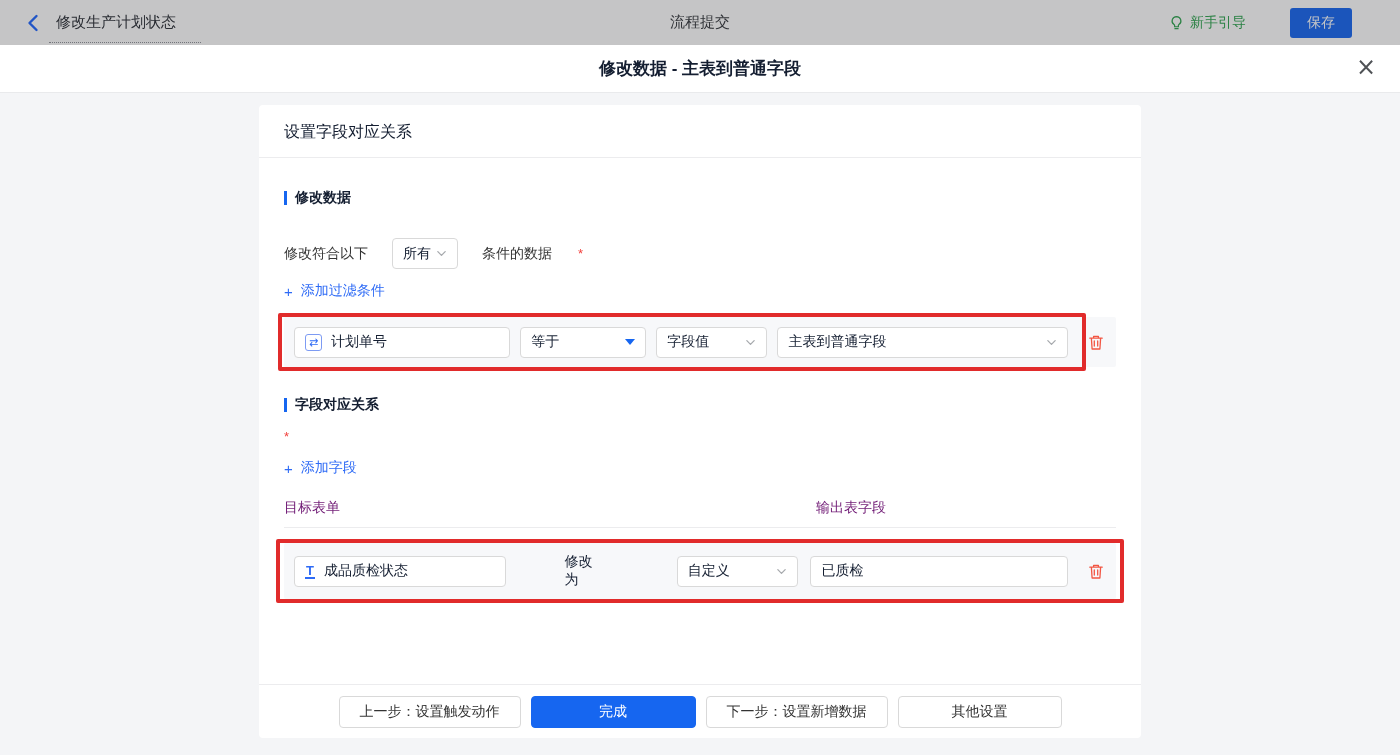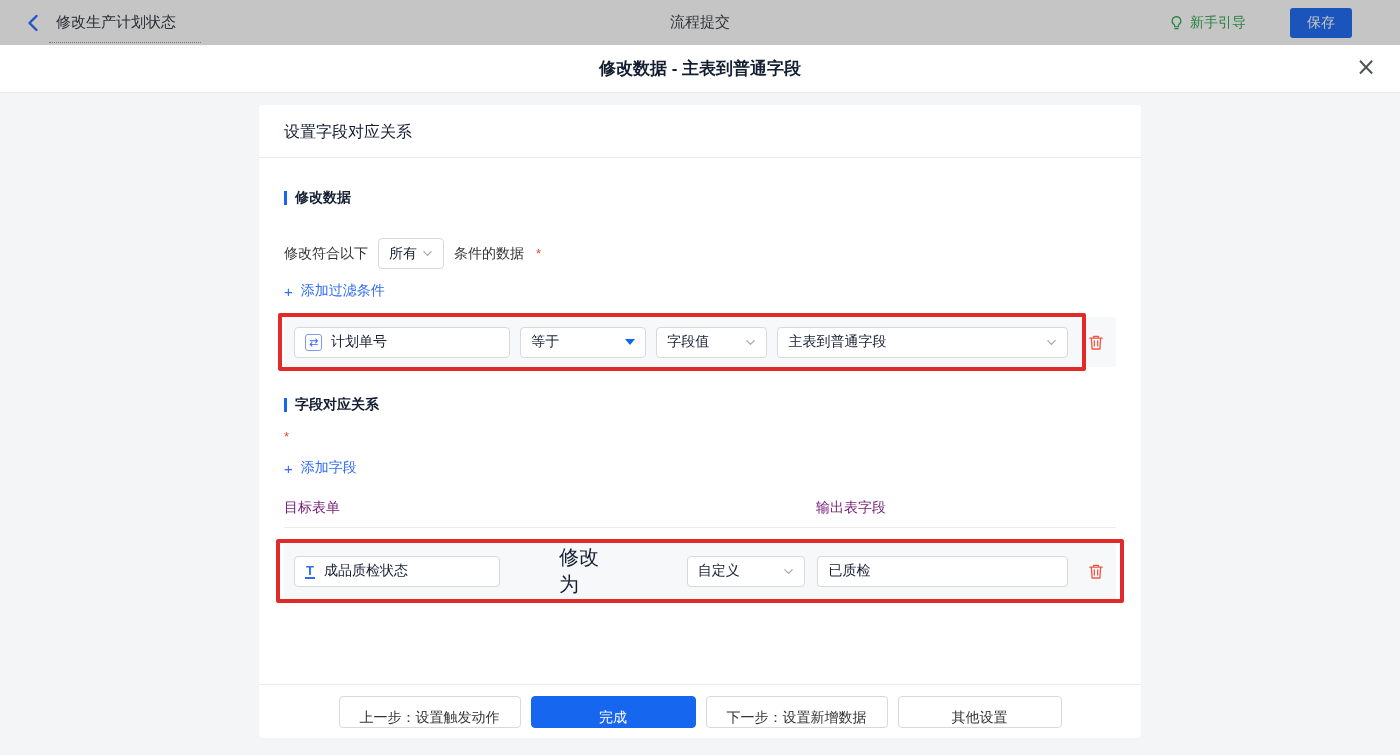--- a/index.html
+++ b/index.html
@@ -121,21 +121,21 @@
     font-weight: bold;
     color: #141e31;
   }
   .blue-bar { width: 3px; height: 14px; background: #1666f0; }
 
   .match-row {
     display: flex;
     align-items: center;
     margin-top: 31px;
     font-size: 14px;
-    gap: 10px;
+    gap: 24px;
   }
   .required { color: #f2413d; font-size: 13px; margin-left: 2px; }
 
   .select-box, .input-box {
     height: 31px;
     background: #fff;
     border: 1px solid #d9d9d9;
     border-radius: 4px;
     display: flex;
     align-items: center;
@@ -235,21 +235,21 @@
   }
   .map-cols .col-target { width: 532px; }
 
   .band-map { margin-top: 15px; height: 56px; }
 
   .w-field1 { width: 218px; }
   .w-op     { width: 127px; }
   .w-vtype  { width: 112px; }
   .w-value1 { width: 293px; }
   .w-field2 { width: 220px; }
-  .modify-label { font-size: 20px; color: #141e31; margin-left: 49px; }
+  .modify-label { font-size: 14px; color: #141e31; margin-left: 49px; }
   .w-vtype2 { width: 126px; margin-left: 62px; }
   .w-value2 { width: 268px; margin-left: 2px; cursor: text; }
 
   
   .card-footer {
     height: 54px;
     border-top: 1px solid #ececee;
     display: flex;
     align-items: center;
     justify-content: center;
@@ -257,21 +257,21 @@
   }
   .btn {
     height: 32px;
     border-radius: 4px;
     font-size: 14px;
     font-family: inherit;
     cursor: pointer;
     background: #fff;
     border: 1px solid #d9d9d9;
     color: #333;
-    padding: 12px 20px;
+    padding: 6px 20px;
     min-width: 164px;
   }
   .btn-primary {
     background: #1666f0;
     border-color: #1666f0;
     color: #fff;
     min-width: 165px;
   }
 </style>
 </head>

